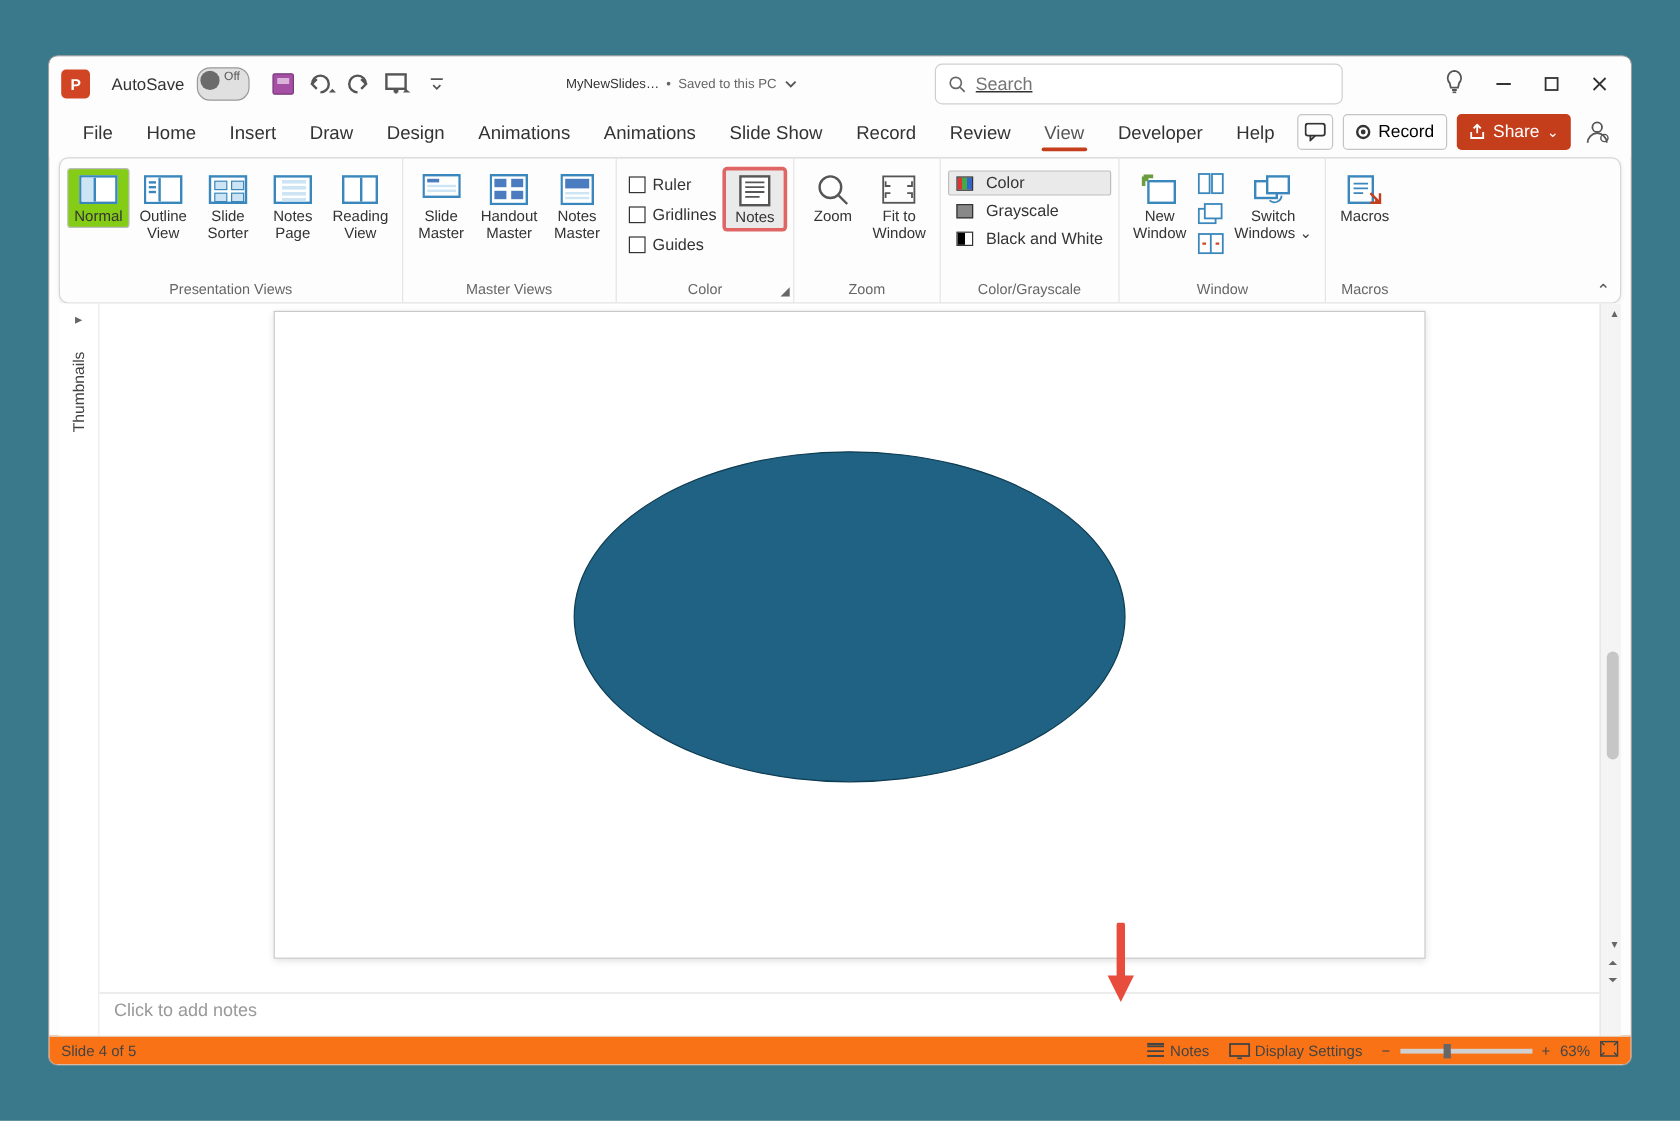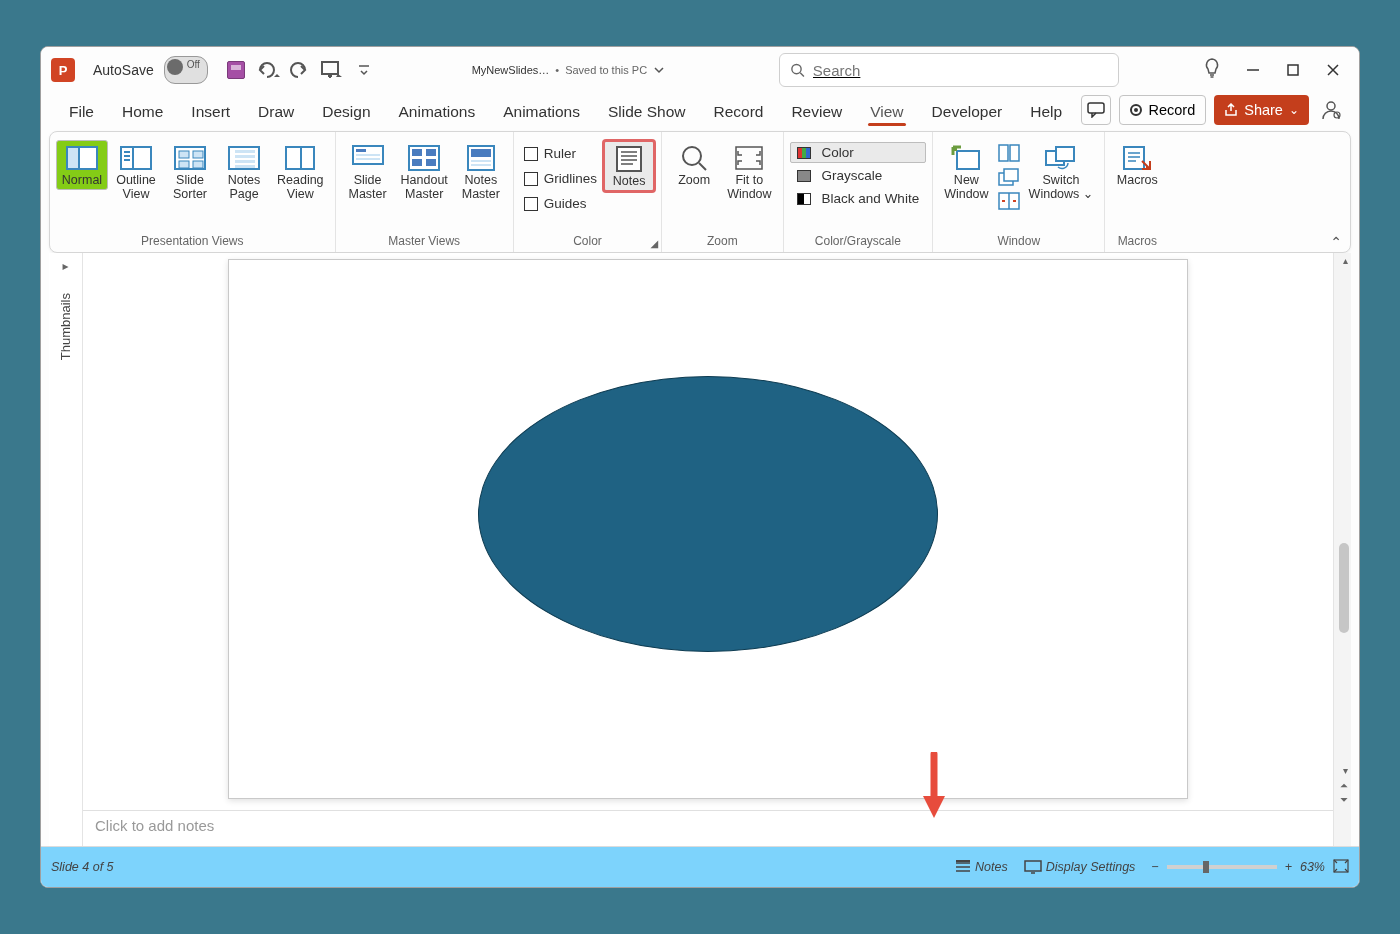--- a/index.html
+++ b/index.html
@@ -84,21 +84,21 @@
 .vscroll { width: 18px; background: #f4f4f4; border-left:1px solid #e4e4e4; position:relative;}
 .vscroll .thumb { position:absolute; right:2px; width:10px; background:#c6c6c6; border-radius:5px; top:290px; height:90px;}
 .vscroll .tri { position:absolute; right:3px; font-size:10px; color:#666; cursor:pointer;}
 .notes-pane { height: 36px; border-top:1px solid #e0e0e0; background:#fff; color:#999; font-size:15px; padding:6px 12px; position:relative;}
 
 
 .red-arrow { position:absolute; right:384px; bottom:24px; width:30px; height:70px; pointer-events:none;}
 .red-arrow svg { width:100%; height:100%;}
 
 
-.status-bar { height: 41px; background: #7dd3fc; border-top: 1px solid #dcdcdc; display: flex; align-items: center; padding: 0 10px; font-size: 12.5px; color: #444; font-style: italic;}
+.status-bar { height: 24px; background: #f97316; border-top: 1px solid #dcdcdc; display: flex; align-items: center; padding: 0 10px; font-size: 12.5px; color: #444;}
 .status-left { flex: 1;}
 .status-right { display: flex; align-items: center; gap: 16px;}
 .sb-btn { display:flex; align-items:center; gap:4px; cursor:pointer;}
 .zoom-ctrl { display:flex; align-items:center; gap:8px;}
 .zoom-track { width:110px; height:4px; background:#d0d0d0; position:relative;}
 .zoom-track::after{content:""; position:absolute; left:36px; top:-4px; width:6px; height:12px; background:#666;}
 </style>
 </head>
 <body>
 

